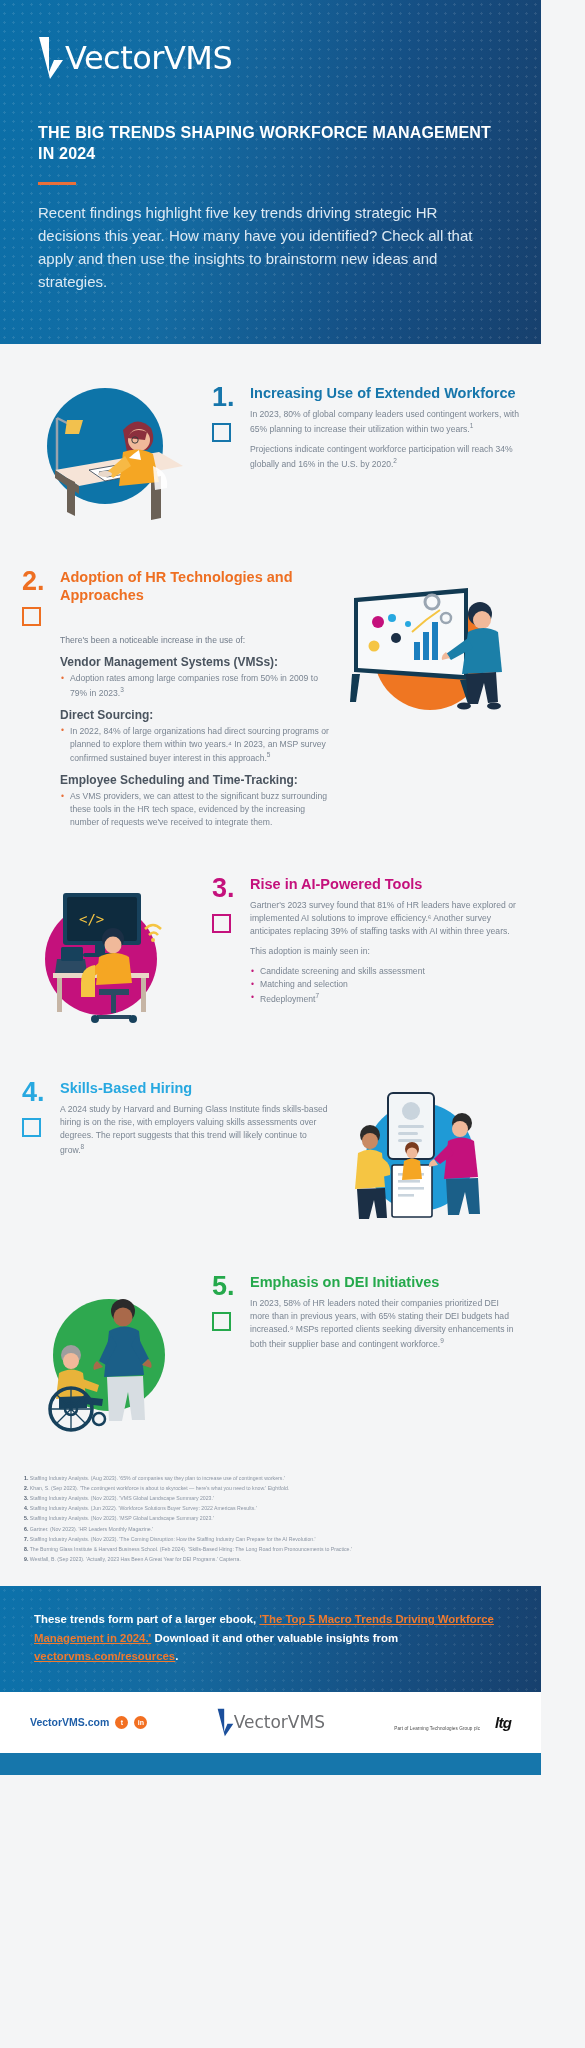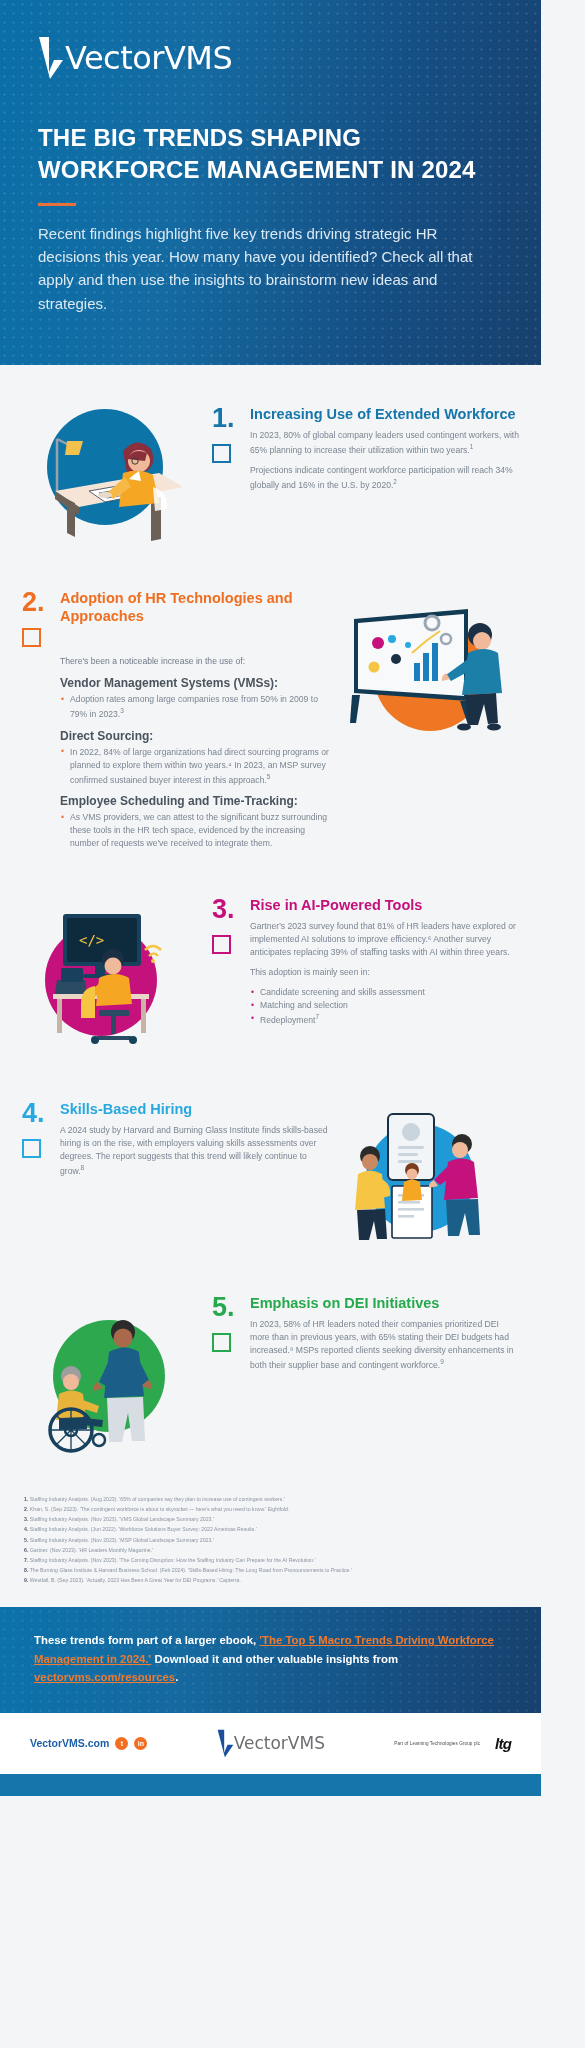--- a/index.html
+++ b/index.html
@@ -27,21 +27,21 @@
     pointer-events: none;
   }
   .hero > * { position: relative; z-index: 2; }
   .logo-wrap { display: flex; align-items: center; margin-bottom: 42px; }
   .logo-v { width: 26px; height: 44px; margin-right: 1px; }
   .logo-text {
     color: #fff; font-size: 32px; font-weight: 400; letter-spacing: -0.5px;
     font-family: "DejaVu Sans", sans-serif; line-height: 1;
   }
   .hero-title {
-    color: #fff; font-size: 24px; font-weight: bold; line-height: 1.32;
+    color: #fff; font-size: 16px; font-weight: bold; line-height: 1.32;
     letter-spacing: 0.2px; margin-bottom: 18px; text-transform: uppercase;
   }
   .hero-rule { width: 38px; height: 2.5px; background: #e8703a; margin-bottom: 16px; }
   .hero-sub { color: #dce9f3; font-size: 15px; line-height: 1.55; font-weight: 400; }
 
   
   .trend { position: relative; padding: 0 22px; }
   .trend-row { display: flex; align-items: flex-start; }
   .trend-row.reverse { flex-direction: row-reverse; }
   .art { width: 190px; flex: 0 0 190px; display: flex; align-items: center; justify-content: center; }
@@ -111,21 +111,21 @@
   }
   .f-left { display: flex; align-items: center; gap: 6px; }
   .f-left .site { color: #1f5fa8; font-size: 10.5px; font-weight: bold; }
   .soc {
     width: 13px; height: 13px; border-radius: 50%; background: #f26f21;
     display: inline-flex; align-items: center; justify-content: center;
     color: #fff; font-size: 7px; font-weight: bold;
   }
   .f-mid { display: flex; align-items: center; }
   .f-mid .lg { color: #6d6e71; font-size: 17px; font-family: "DejaVu Sans", sans-serif; }
-  .f-right { display: flex; align-items: center; gap: 15px; }
+  .f-right { display: flex; align-items: flex-end; gap: 15px; }
   .f-right .ltg-txt { font-size: 4.6px; color: #4a4a4a; letter-spacing: 0.1px; }
   .f-right .ltg { font-size: 15px; font-weight: bold; font-style: italic; color: #111; letter-spacing: -0.8px; }
   .bottombar { height: 22px; background: #1676ab; }
   .spacer20 { height: 20px; }
   .spacer34 { height: 34px; }
 </style>
 </head>
 <body>
 
 <div class="page">

